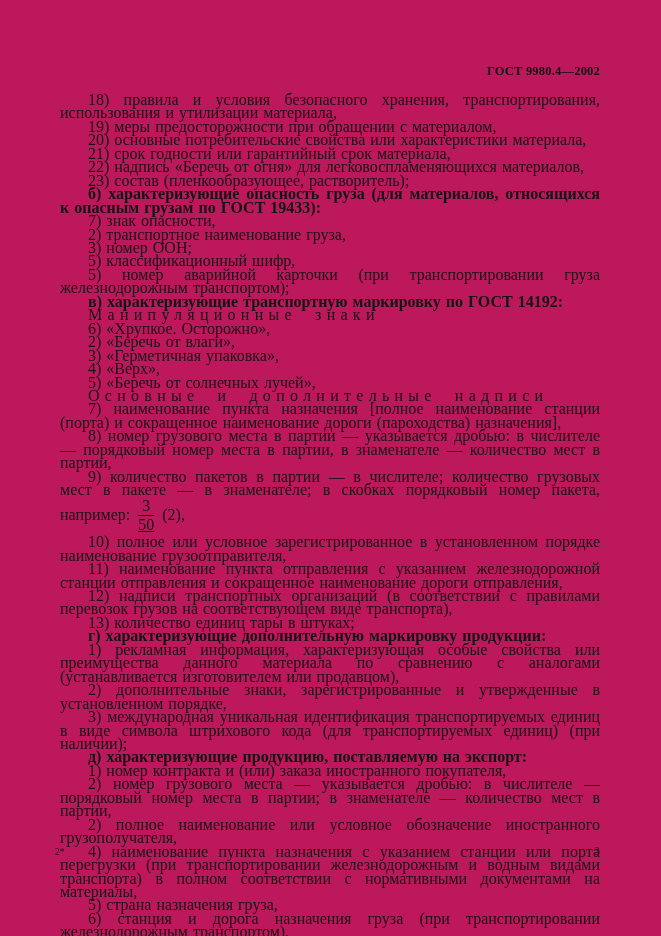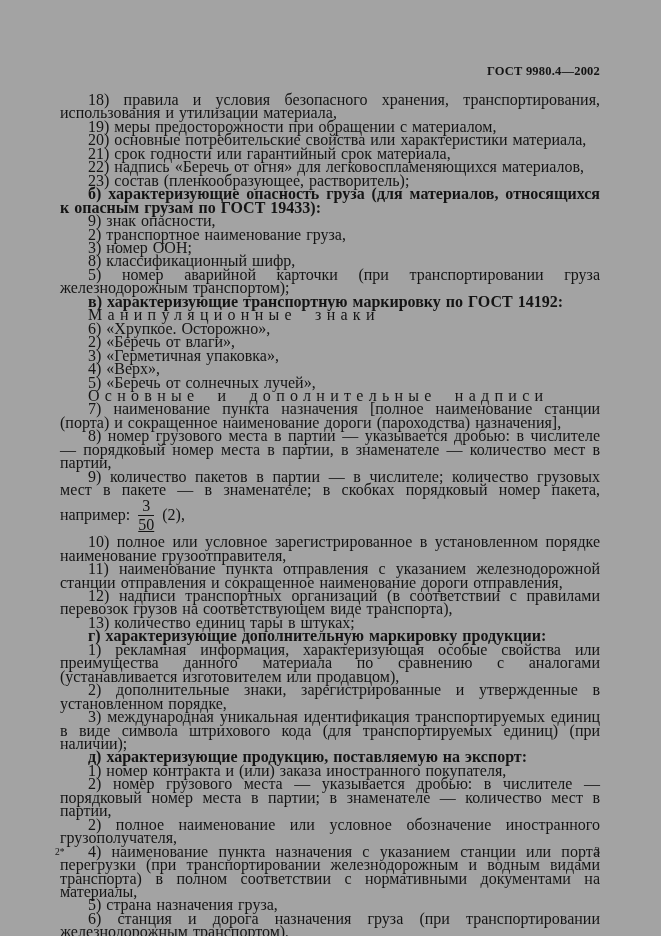--- a/index.html
+++ b/index.html
@@ -4,21 +4,21 @@
 <style>
   html, body {
     margin: 0;
     padding: 0;
     background: #ffffff;
   }
   .page {
     position: relative;
     width: 661px;
     height: 936px;
-    background: #a3a3a3;
+    background: #be185d;
     color: #141414;
     font-family: "Liberation Serif", "DejaVu Serif", serif;
     overflow: hidden;
   }
   .doc-header {
     position: absolute;
     top: 64px;
     left: 60px;
     width: 540px;
     text-align: right;
@@ -88,24 +88,24 @@
   <div class="doc-header">ГОСТ 9980.4—2002</div>
 
   <div class="doc-body">
       <p class="para normal">18) правила и условия безопасного хранения, транспортирования, использования и утилизации материала,</p>
       <p class="para normal">19) меры предосторожности при обращении с материалом,</p>
       <p class="para normal">20) основные потребительские свойства или характеристики материала,</p>
       <p class="para normal">21) срок годности или гарантийный срок материала,</p>
       <p class="para normal">22) надпись «Беречь от огня» для легковоспламеняющихся материалов,</p>
       <p class="para normal">23) состав (пленкообразующее, растворитель);</p>
       <p class="para bold">б) характеризующие опасность груза (для материалов, относящихся к опасным грузам по ГОСТ 19433):</p>
-      <p class="para normal">9) знак опасности,</p>
+      <p class="para normal">7) знак опасности,</p>
       <p class="para normal">2) транспортное наименование груза,</p>
       <p class="para normal">3) номер ООН;</p>
-      <p class="para normal">8) классификационный шифр,</p>
+      <p class="para normal">5) классификационный шифр,</p>
       <p class="para normal">5) номер аварийной карточки (при транспортировании груза железнодорожным транспортом);</p>
       <p class="para bold">в) характеризующие транспортную маркировку по ГОСТ 14192:</p>
       <p class="para spaced">Манипуляционные знаки</p>
       <p class="para normal">6) «Хрупкое. Осторожно»,</p>
       <p class="para normal">2) «Беречь от влаги»,</p>
       <p class="para normal">3) «Герметичная упаковка»,</p>
       <p class="para normal">4) «Верх»,</p>
       <p class="para normal">5) «Беречь от солнечных лучей»,</p>
       <p class="para spaced">Основные и дополнительные надписи</p>
       <p class="para normal">7) наименование пункта назначения [полное наименование станции (порта) и сокращенное наименование дороги (пароходства) назначения],</p>

